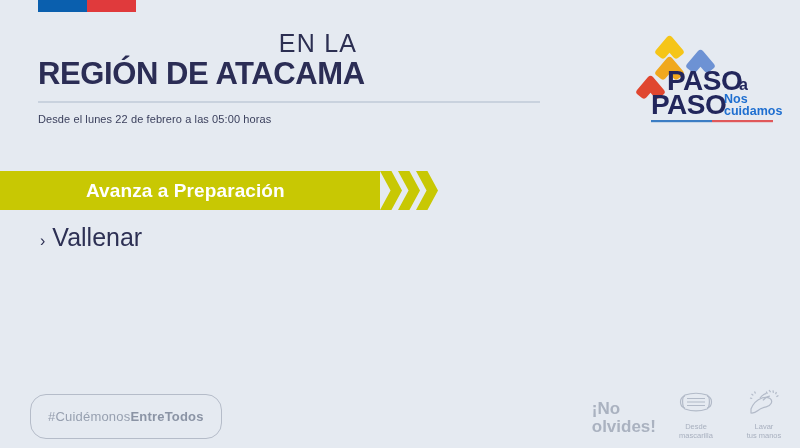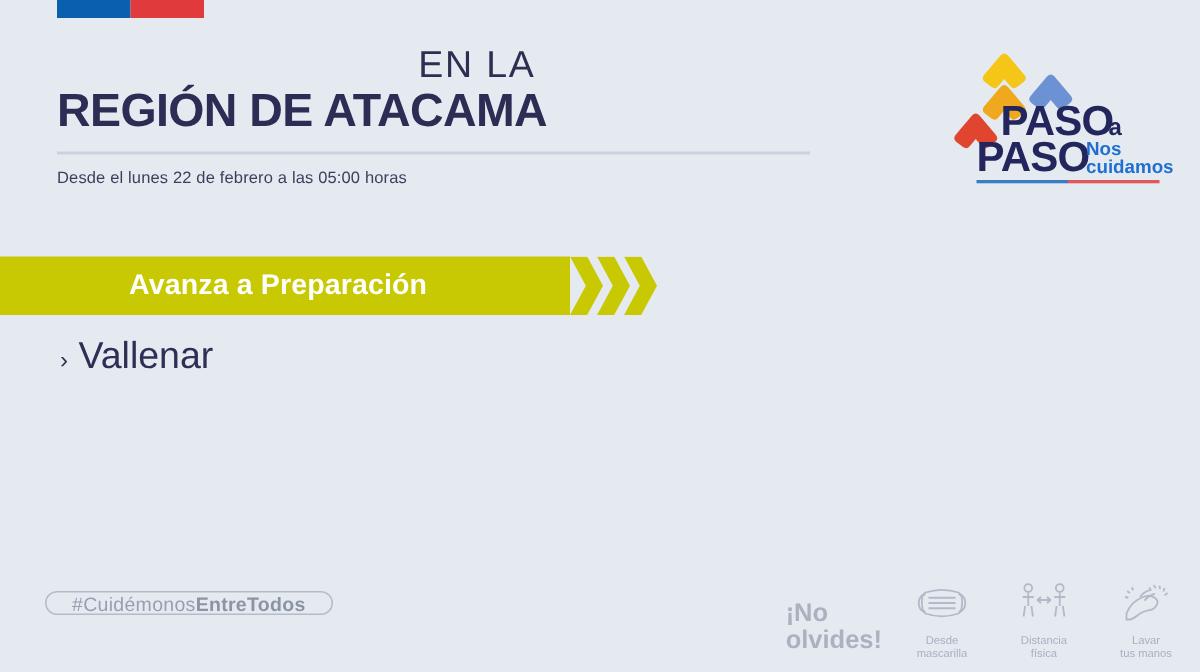--- a/index.html
+++ b/index.html
@@ -103,25 +103,25 @@
     line-height:1.25;
   }
   .comuna-chev {
     font-size:16px; color:#2d3054;
     margin-right:7px;
   }
 
   
   #hashtag-pill {
     position:absolute; left:30px; top:394px;
-    height:16px;
+    height:45px;
     padding:0 17px;
     border:1.4px solid #b5bcc9;
     border-radius:16px;
-    display:flex; align-items:flex-start;
+    display:flex; align-items:center;
     font-size:13px;
     color:#97a0b0;
     letter-spacing:0.2px;
     background:transparent;
   }
   #hashtag-pill .tag-bold { font-weight:700; color:#8b94a5; }
 
   
   #reminders {
     position:absolute; right:8px; top:385px;
@@ -229,35 +229,20 @@
           <path d="M6 7 q11 -3.5 22 0 q2.6 1.3 2.4 7 q-0.2 5.8 -2.4 7 q-11 3.8 -22 0 q-2.2 -1.2 -2.4 -7 q-0.2 -5.7 2.4 -7 z"></path>
           <path d="M8 10.5 h18 M8 14 h18 M8 17.5 h18"></path>
           <path d="M6 8 q-4.5 1 -4.5 6 q0 5 4.5 6"></path>
           <path d="M28 8 q4.5 1 4.5 6 q0 5 -4.5 6"></path>
         </svg>
       </div>
       <div class="rlabel">Desde
 mascarilla</div>
     </div>
 
-    <div class="reminder">
-      <div class="ricon">
-        <svg width="34" height="30" viewBox="0 0 34 30" fill="none" stroke="#b2bac8" stroke-width="1.2">
-          <circle cx="6.5" cy="5" r="2.6"></circle>
-          <path d="M6.5 8 v9 M2.8 11 h7.4 M4.4 17 l-1 7 M8.6 17 l1 7"></path>
-          <circle cx="27.5" cy="5" r="2.6"></circle>
-          <path d="M27.5 8 v9 M23.8 11 h7.4 M25.4 17 l-1 7 M29.6 17 l1 7"></path>
-          <path d="M12.5 13 h9"></path>
-          <path d="M12.5 13 l2.6 -2 M12.5 13 l2.6 2"></path>
-          <path d="M21.5 13 l-2.6 -2 M21.5 13 l-2.6 2"></path>
-        </svg>
-      </div>
-      <div class="rlabel">Distancia
-física</div>
-    </div>
 
     <div class="reminder">
       <div class="ricon">
         <svg width="34" height="30" viewBox="0 0 34 30" fill="none" stroke="#b2bac8" stroke-width="1.2">
           <path d="M4 22 q3 -8 11 -11 q4.5 -1.7 8 0.6 q2.6 1.8 1.2 4.6 q-1.5 3 -5 3.6 q-5 0.9 -8.6 4 q-3 2.6 -6.6 2.2 z"></path>
           <path d="M13 11 q2.4 -3.4 6.4 -4.6 M16 13.4 q2.6 -3.6 7 -4.4"></path>
           <path d="M22 3 l1.6 2.2 M26 3.4 l0.4 2.4 M29.4 5 l-0.8 2.3 M31.4 8.4 l-2 1.4 M19.2 4.6 l1.2 2.2"></path>
           <path d="M7.5 4.5 l1 2 M4.5 7 l1.8 1.4 M3 11 l2.2 0.5"></path>
         </svg>
       </div>

